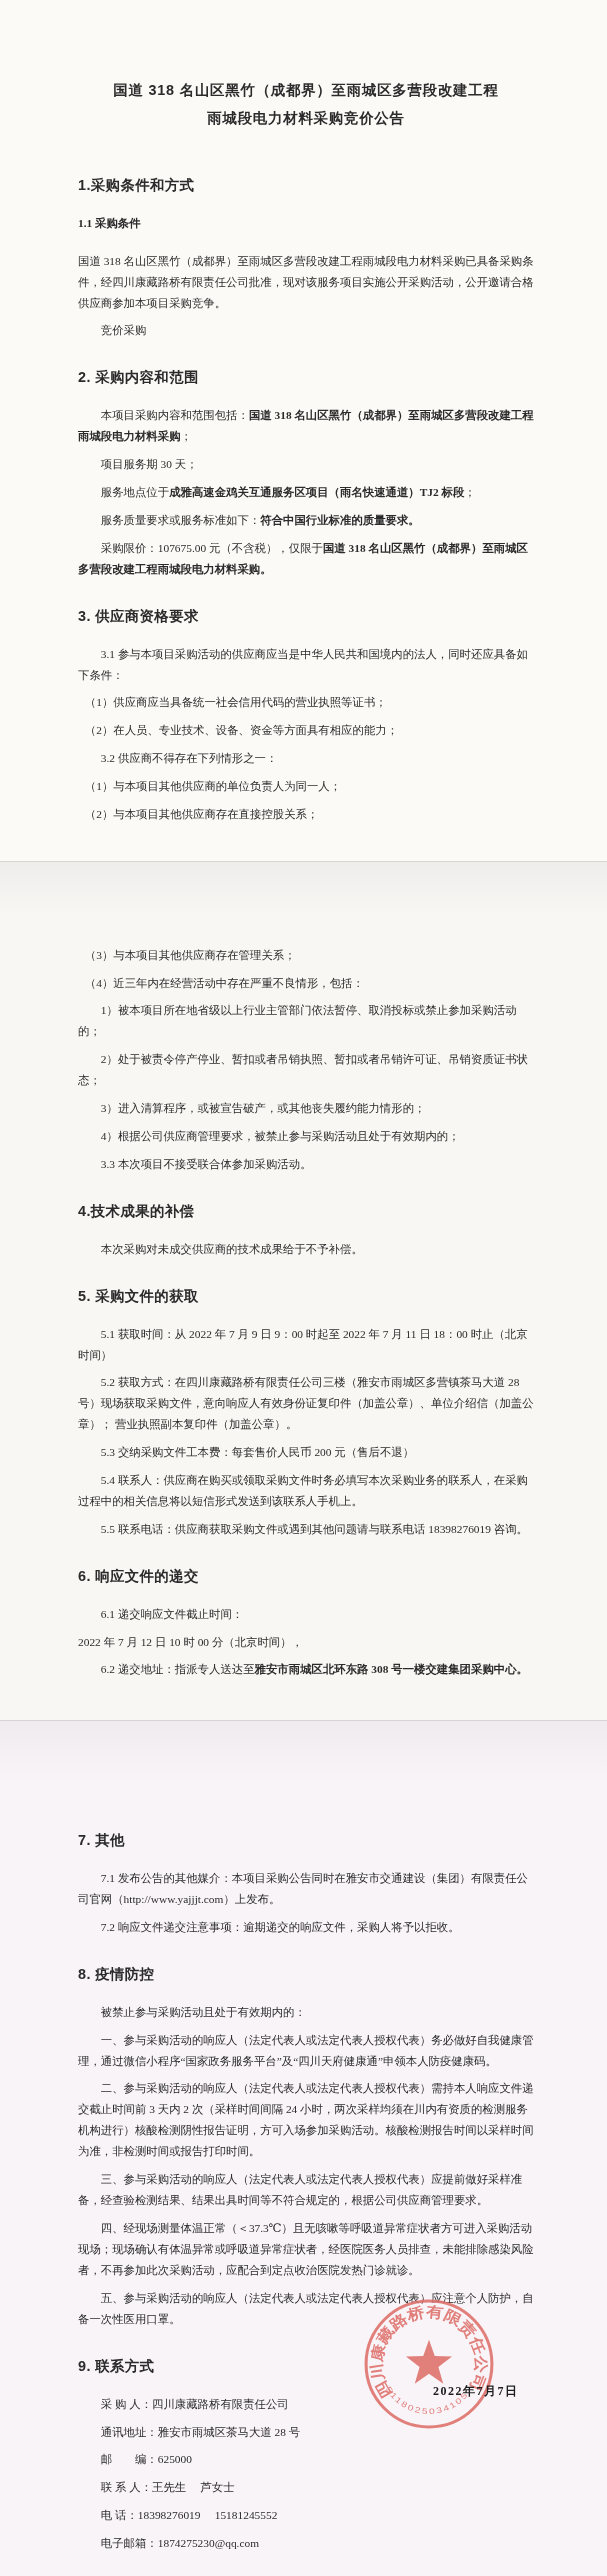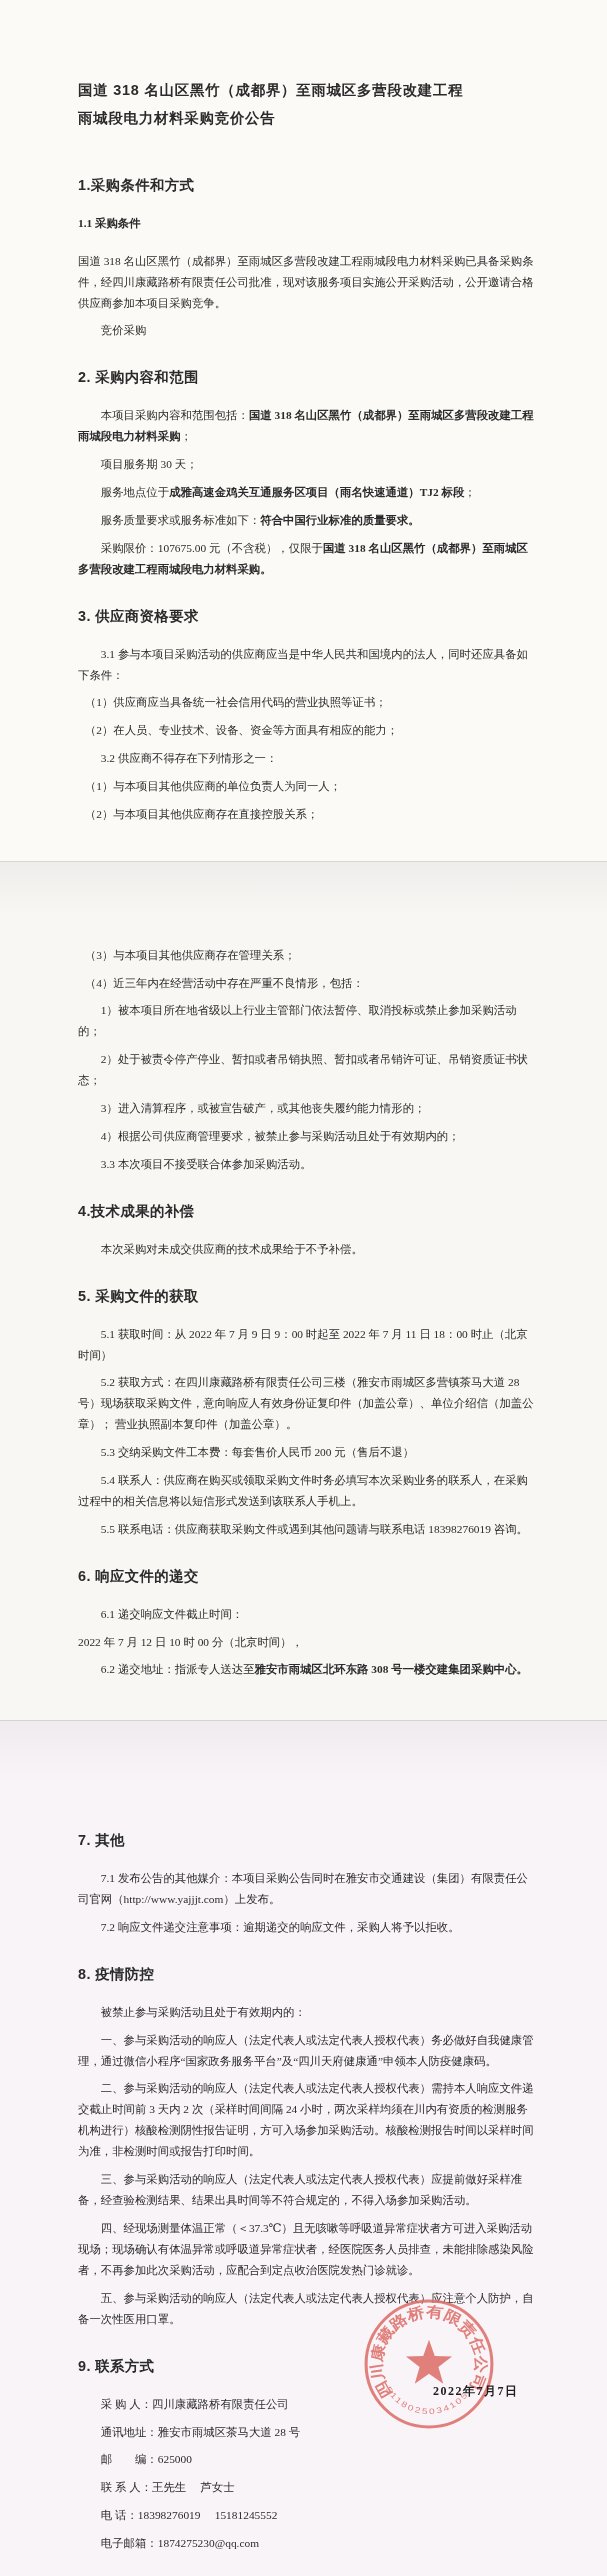--- a/index.html
+++ b/index.html
@@ -4,21 +4,21 @@
 <style>
   html,body{margin:0;padding:0;background:#e9e7e4;}
   body{width:607px;font-family:"Liberation Serif","DejaVu Serif",serif;color:#2b2b2b;}
   .page{width:607px;box-sizing:border-box;overflow:hidden;position:relative;}
   .page-1{height:861px;background:#fbfaf7;}
   .page-2{height:859px;background:linear-gradient(#eeedeb 0,#f8f7f4 53px,#f8f7f4 100%);border-top:1.5px solid #d8d6d2;}
   .page-3{height:1000px;background:linear-gradient(#f0ebef 0,#f9f4f8 61px,#f9f4f8 100%);border-top:1.5px solid #d8d4d4;}
   .sheet{padding:76px 73px 0 78px;}
   .page-3 .sheet{padding-top:83px;}
   .blk{font-size:11.4px;line-height:21px;}
-  .title{font-family:"Liberation Sans","DejaVu Sans",sans-serif;font-weight:bold;font-size:14.4px;line-height:28px;letter-spacing:0.8px;}
+  .title{font-family:"Liberation Sans","DejaVu Sans",sans-serif;font-weight:bold;font-size:14.4px;line-height:28px;text-align:center;letter-spacing:0.8px;}
   .title + .blk:not(.title){margin-top:43px;}
   .h{font-family:"Liberation Sans","DejaVu Sans",sans-serif;font-weight:bold;font-size:14.4px;line-height:20px;margin:26px 0 18px;letter-spacing:0.4px;}
   .sub{margin:16.7px 0;font-weight:bold;}
   .p{margin:6.8px 0;}
   .ind0{text-indent:0;}
   .ind1{text-indent:.6em;}
   .ind2{text-indent:2em;}
   .u{text-underline-offset:2.3px;}
   .b{font-weight:bold;}
   
@@ -78,21 +78,21 @@
 
 <div class="page page-3">
   <div class="sheet">
       <div class="blk h"><span>7. 其他</span></div>
       <div class="blk p ind2"><span>7.1 发布公告的其他媒介：本项目采购公告同时在雅安市交通建设（集团）有限责任公司官网（http://www.yajjjt.com）上发布。</span></div>
       <div class="blk p ind2"><span>7.2 响应文件递交注意事项：逾期递交的响应文件，采购人将予以拒收。</span></div>
       <div class="blk h"><span>8. 疫情防控</span></div>
       <div class="blk p ind2"><span>被禁止参与采购活动且处于有效期内的：</span></div>
       <div class="blk p ind2"><span>一、参与采购活动的响应人（法定代表人或法定代表人授权代表）务必做好自我健康管理，通过微信小程序“国家政务服务平台”及“四川天府健康通”申领本人防疫健康码。</span></div>
       <div class="blk p ind2"><span>二、参与采购活动的响应人（法定代表人或法定代表人授权代表）需持本人响应文件递交截止时间前 3 天内 2 次（采样时间间隔 24 小时，两次采样均须在川内有资质的检测服务机构进行）核酸检测阴性报告证明，方可入场参加采购活动。核酸检测报告时间以采样时间为准，非检测时间或报告打印时间。</span></div>
-      <div class="blk p ind2"><span>三、参与采购活动的响应人（法定代表人或法定代表人授权代表）应提前做好采样准备，经查验检测结果、结果出具时间等不符合规定的，不得入场参加采购活动。</span></div>
+      <div class="blk p ind2"><span>三、参与采购活动的响应人（法定代表人或法定代表人授权代表）应提前做好采样准备，经查验检测结果、结果出具时间等不符合规定的，根据公司供应商管理要求。</span></div>
       <div class="blk p ind2"><span>四、经现场测量体温正常（＜37.3℃）且无咳嗽等呼吸道异常症状者方可进入采购活动现场；现场确认有体温异常或呼吸道异常症状者，经医院医务人员排查，未能排除感染风险者，不再参加此次采购活动，应配合到定点收治医院发热门诊就诊。</span></div>
       <div class="blk p ind2"><span>五、参与采购活动的响应人（法定代表人或法定代表人授权代表）应注意个人防护，自备一次性医用口罩。</span></div>
       <div class="blk h"><span>9. 联系方式</span></div>
       <div class="blk p ind2"><span>采 购 人：四川康藏路桥有限责任公司</span></div>
       <div class="blk p ind2"><span>通讯地址：雅安市雨城区茶马大道 28 号</span></div>
       <div class="blk p ind2"><span>邮　　编：625000</span></div>
       <div class="blk p ind2"><span>联 系 人：王先生　 芦女士</span></div>
       <div class="blk p ind2"><span>电 话：18398276019　 15181245552</span></div>
       <div class="blk p ind2"><span>电子邮箱：1874275230@qq.com</span></div>
     </div>

